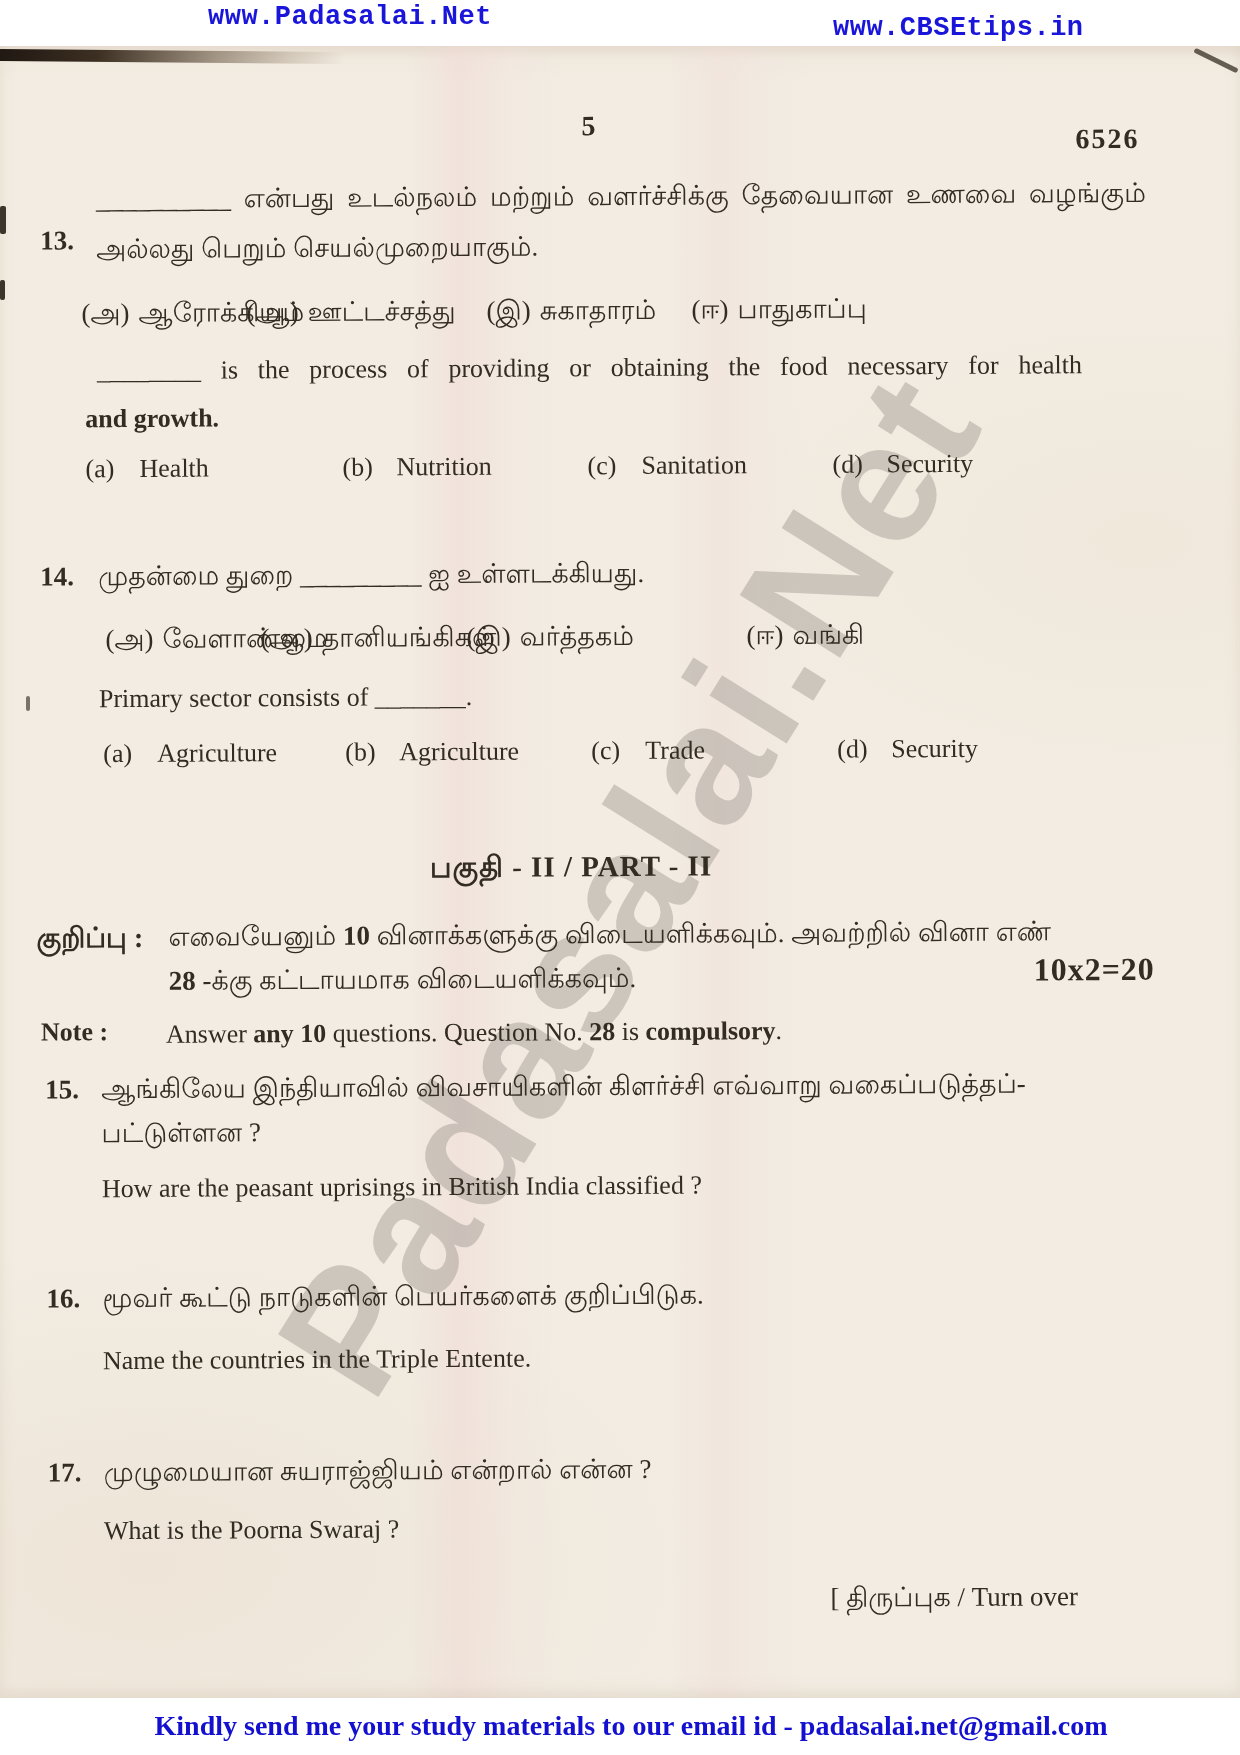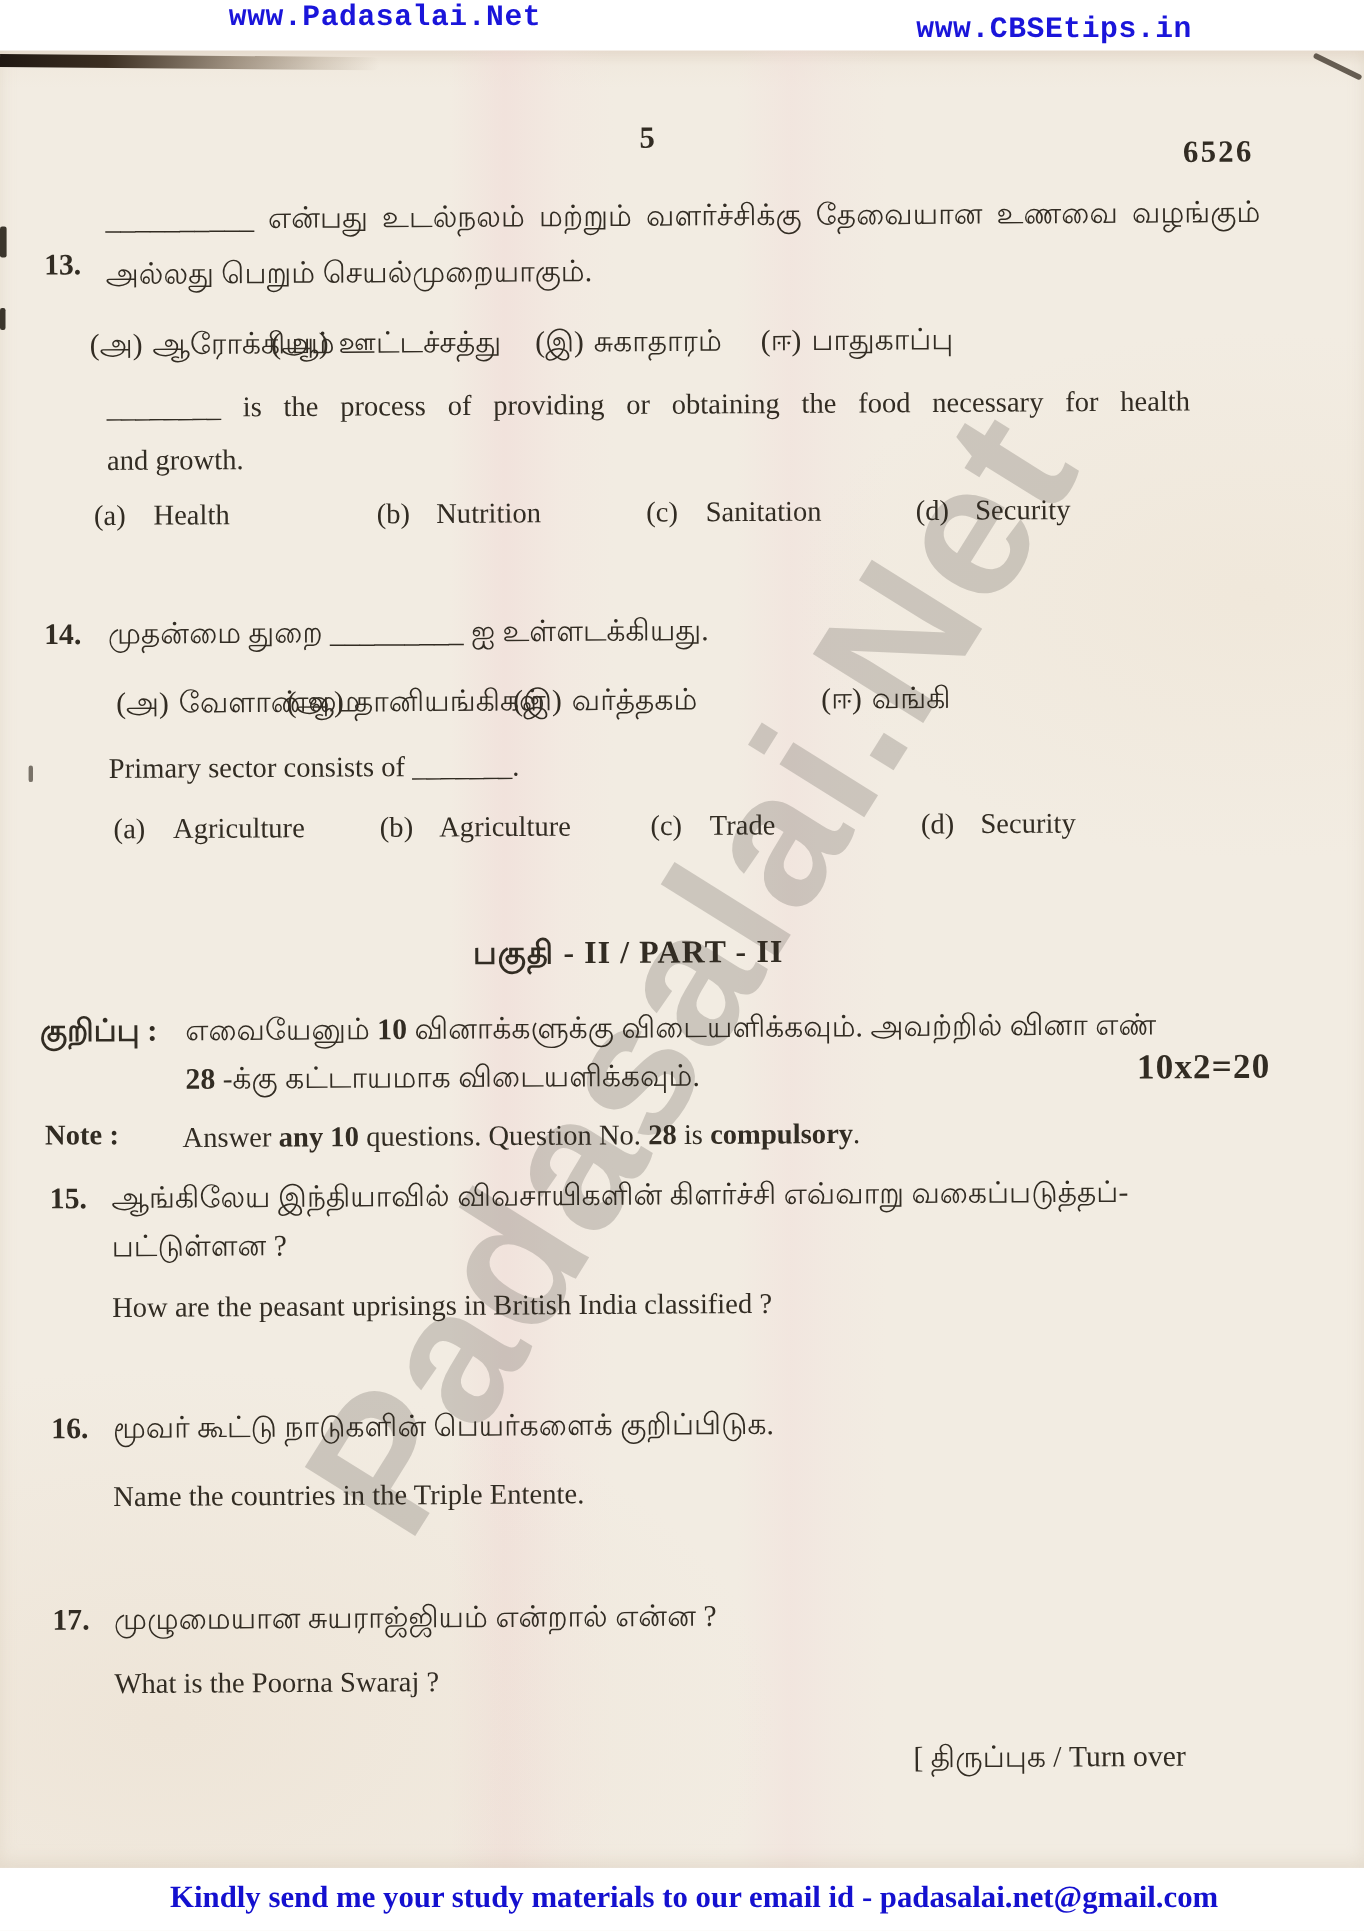--- a/index.html
+++ b/index.html
@@ -88,21 +88,21 @@
     <div class="abs qnum" style="left:44px;top:181px;margin-top:41px;">13.</div>
     <div class="abs ta just" style="left:100px;top:178px;width:1050px;">__________ என்பது உடல்நலம் மற்றும் வளர்ச்சிக்கு தேவையான உணவை வழங்கும்</div>
     <div class="abs ta" style="left:100px;top:228px;">அல்லது பெறும் செயல்முறையாகும்.</div>
 
     <div class="opt opt-ta ta" style="left:85px;top:292px;"><span class="lbl">(அ)</span><span>ஆரோக்கியம்</span></div>
     <div class="opt opt-ta ta" style="left:250px;top:292px;"><span class="lbl">(ஆ)</span><span>ஊட்டச்சத்து</span></div>
     <div class="opt opt-ta ta" style="left:490px;top:292px;"><span class="lbl">(இ)</span><span>சுகாதாரம்</span></div>
     <div class="opt opt-ta ta" style="left:695px;top:292px;"><span class="lbl">(ஈ)</span><span>பாதுகாப்பு</span></div>
 
     <div class="abs en just" style="left:100px;top:350px;width:985px;">________ is the process of providing or obtaining the food necessary for health</div>
-    <div class="abs en" style="left:100px;top:398px;">and growth.</div>
+    <div class="abs en" style="left:88px;top:398px;font-weight:bold;">and growth.</div>
 
     <div class="opt opt-en en" style="left:88px;top:448px;"><span class="lbl">(a)</span><span>Health</span></div>
     <div class="opt opt-en en" style="left:345px;top:448px;"><span class="lbl">(b)</span><span>Nutrition</span></div>
     <div class="opt opt-en en" style="left:590px;top:448px;"><span class="lbl">(c)</span><span>Sanitation</span></div>
     <div class="opt opt-en en" style="left:835px;top:448px;"><span class="lbl">(d)</span><span>Security</span></div>
 
     <div class="abs qnum" style="left:42px;top:558px;">14.</div>
     <div class="abs ta" style="left:100px;top:555px;">முதன்மை துறை _________ ஐ உள்ளடக்கியது.</div>
 
     <div class="opt opt-ta ta" style="left:107px;top:618px;"><span class="lbl">(அ)</span><span>வேளாண்மை</span></div>

